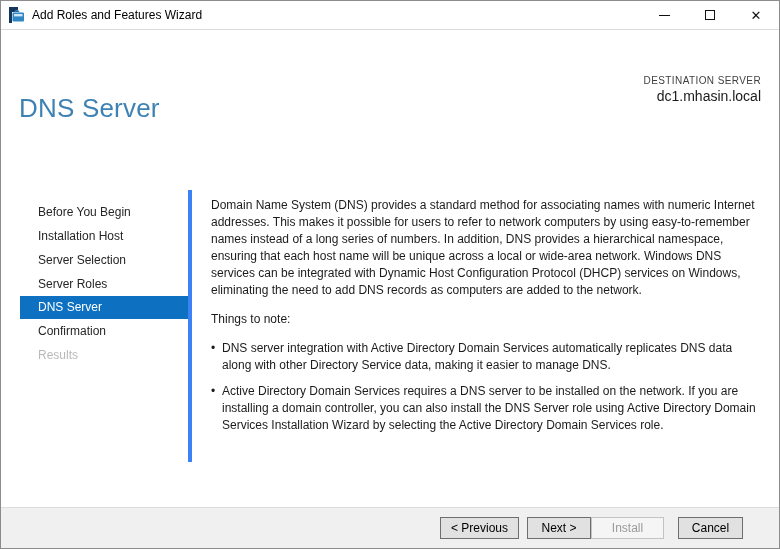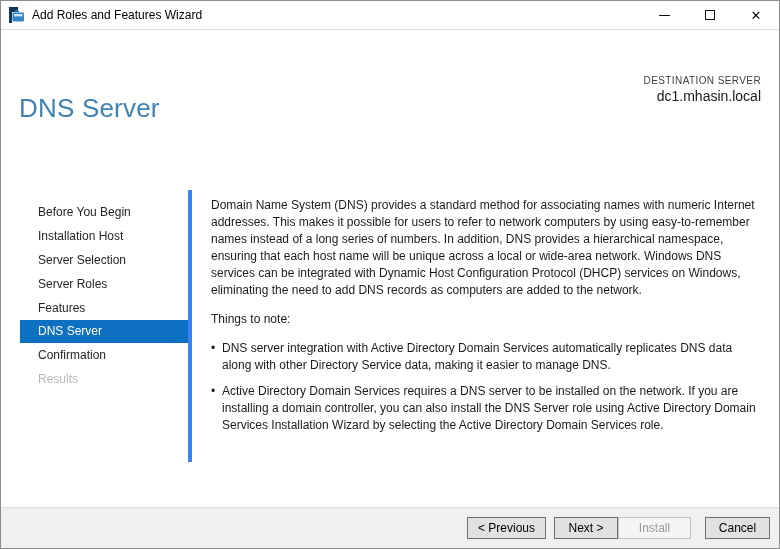--- a/index.html
+++ b/index.html
@@ -82,21 +82,21 @@
   ul.notes li { display: flex; margin-bottom: 9px; }
   ul.notes .bullet { flex: 0 0 11px; font-size: 12px; line-height: 17px; }
   ul.notes .note-text { flex: 1; }
 
   
   .footer {
     height: 41px; flex: 0 0 41px;
     background: #f0f0f0;
     border-top: 1px solid #dcdcdc;
     display: flex; align-items: center; justify-content: flex-end;
-    padding-right: 9px;
+    padding-right: 36px;
   }
   .btn {
     height: 22px; font-size: 12px;
     font-family: "Liberation Sans", "DejaVu Sans", sans-serif;
     background: #e1e1e1; border: 1px solid #6e6e6e; color: #000;
     padding: 0 10px; cursor: default;
   }
   .btn-previous { min-width: 70px; margin-right: 8px; }
   .btn-next { min-width: 64px; }
   .btn-install { min-width: 73px; margin-right: 14px; background: #f5f5f5; border-color: #c3c3c3; color: #9b9b9b; }
@@ -136,21 +136,20 @@
     </div>
   </div>
 
   <div class="body-area">
 
     <div class="sidebar">
       <div class="nav-item">Before You Begin</div>
       <div class="nav-item">Installation Host</div>
       <div class="nav-item">Server Selection</div>
       <div class="nav-item">Server Roles</div>
-      <div class="nav-item">Features</div>
       <div class="nav-item selected">DNS Server</div>
       <div class="nav-item">Confirmation</div>
       <div class="nav-item disabled">Results</div>
     </div>
 
     <div class="content">
       <p class="intro">Domain Name System (DNS) provides a standard method for associating names with numeric Internet addresses. This makes it possible for users to refer to network computers by using easy-to-remember names instead of a long series of numbers. In addition, DNS provides a hierarchical namespace, ensuring that each host name will be unique across a local or wide-area network. Windows DNS services can be integrated with Dynamic Host Configuration Protocol (DHCP) services on Windows, eliminating the need to add DNS records as computers are added to the network.</p>
       <p class="things">Things to note:</p>
       <ul class="notes">
         <li>

